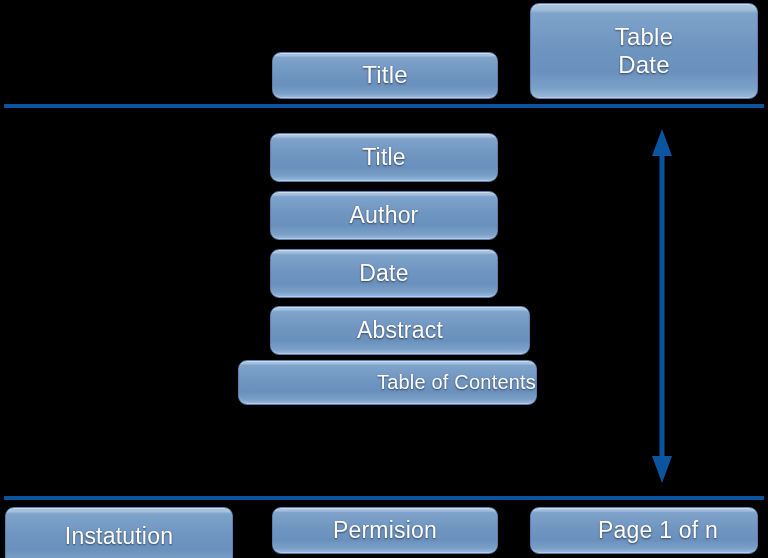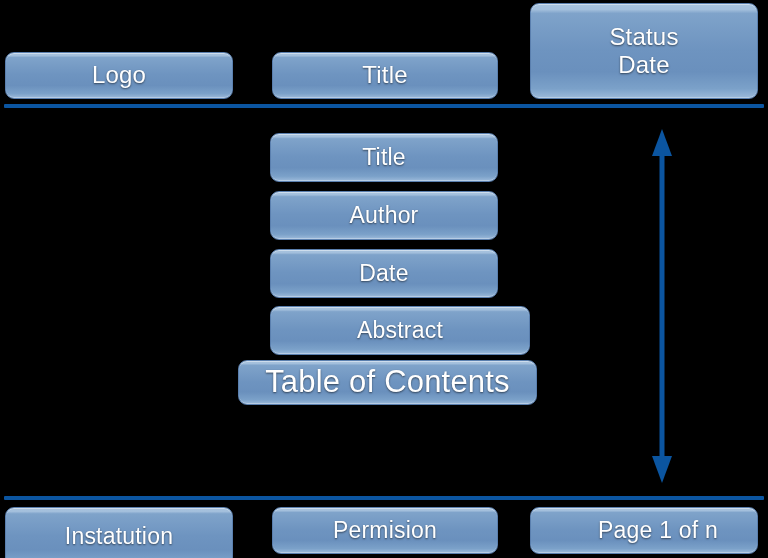--- a/index.html
+++ b/index.html
@@ -58,31 +58,28 @@
 
   
   .arrow-wrap { position: absolute; }
   .arrow-wrap svg { display: block; }
 </style>
 </head>
 <body>
 
 <div id="canvas">
 
-  <div class="box" style="left:5px; top:52px; width:228px; height:47px; font-size:24px;">
-    <span>Logo</span>
-  </div>
 
   <div class="box" style="left:272px; top:52px; width:226px; height:47px; font-size:24px;">
     <span>Title</span>
   </div>
 
   <div class="box" style="left:530px; top:3px; width:228px; height:96px; font-size:24px;">
     <span class="stack">
-      <span>Status</span>
+      <span>Table</span>
       <span>Date</span>
     </span>
   </div>
 
   <div class="rule" style="left:4px; top:104px; width:760px;"></div>
 
   <div class="box" style="left:270px; top:133px; width:228px; height:49px; font-size:23px;">
     <span>Title</span>
   </div>
 
@@ -91,21 +88,21 @@
   </div>
 
   <div class="box" style="left:270px; top:249px; width:228px; height:49px; font-size:23px;">
     <span>Date</span>
   </div>
 
   <div class="box" style="left:270px; top:306px; width:260px; height:49px; font-size:23px;">
     <span>Abstract</span>
   </div>
 
-  <div class="box" style="left:238px; top:360px; width:299px; height:45px; font-size:31px;">
+  <div class="box" style="left:238px; top:360px; width:299px; height:45px; font-size:20px;justify-content:flex-end;">
     <span>Table of Contents</span>
   </div>
 
   <div class="arrow-wrap" style="left:645px; top:126px;">
     <svg width="34" height="360" viewBox="0 0 34 360" xmlns="http://www.w3.org/2000/svg">
       <g fill="#0b55a0" stroke="none">
         <polygon points="17,3 27,30 7,30"></polygon>
         <polygon points="17,357 27,330 7,330"></polygon>
         <rect x="14.5" y="26" width="5" height="308"></rect>
       </g>

